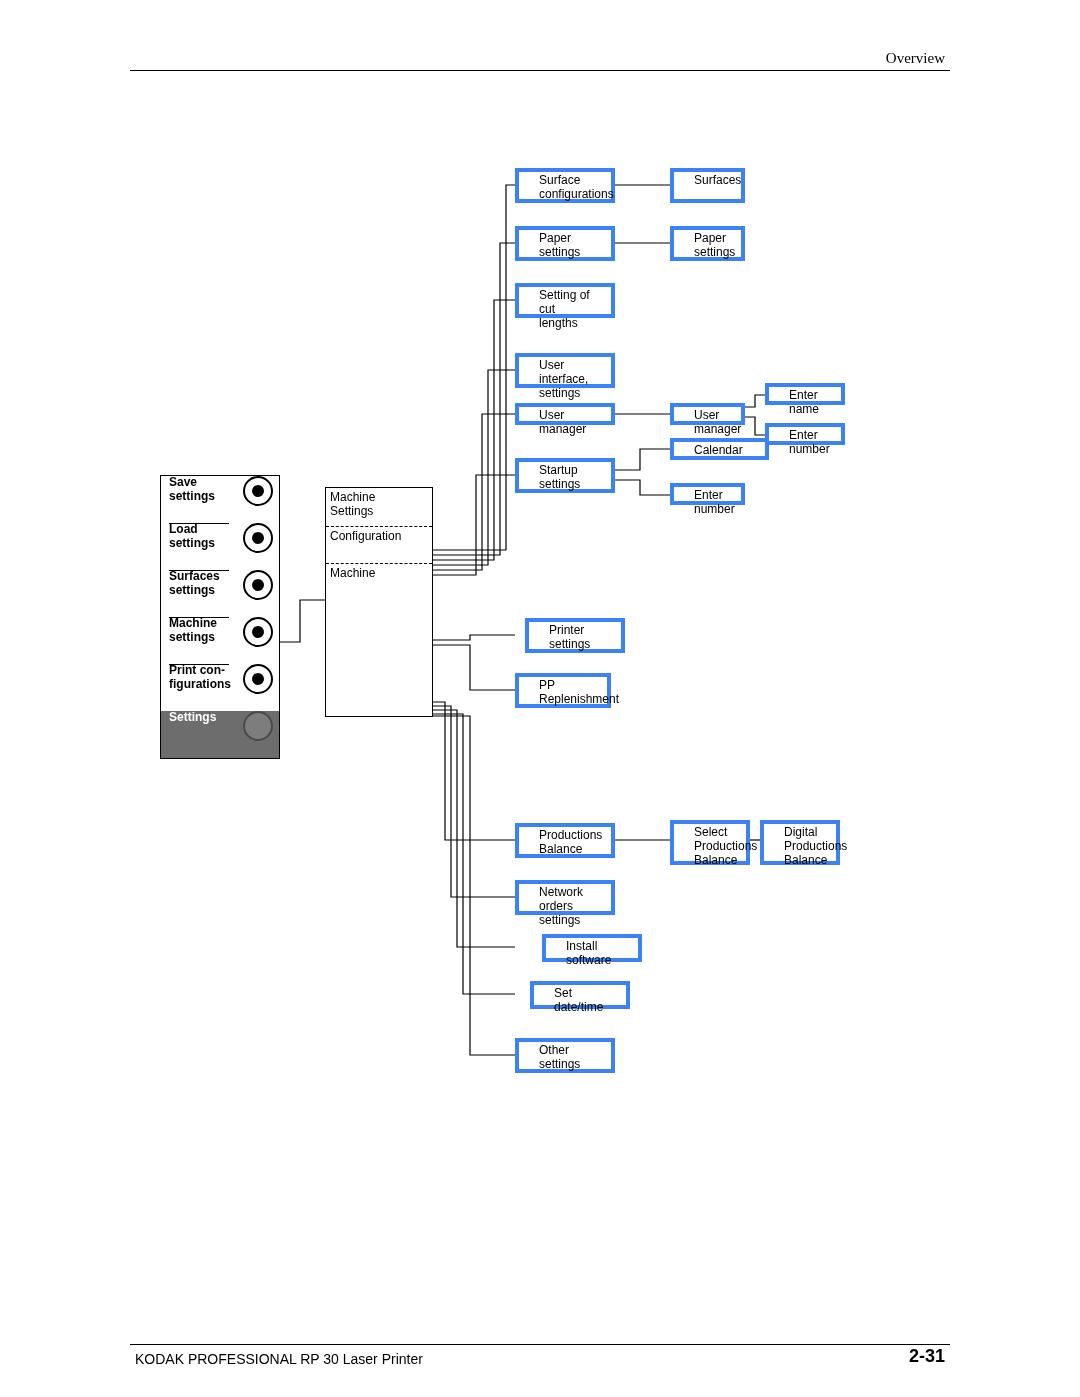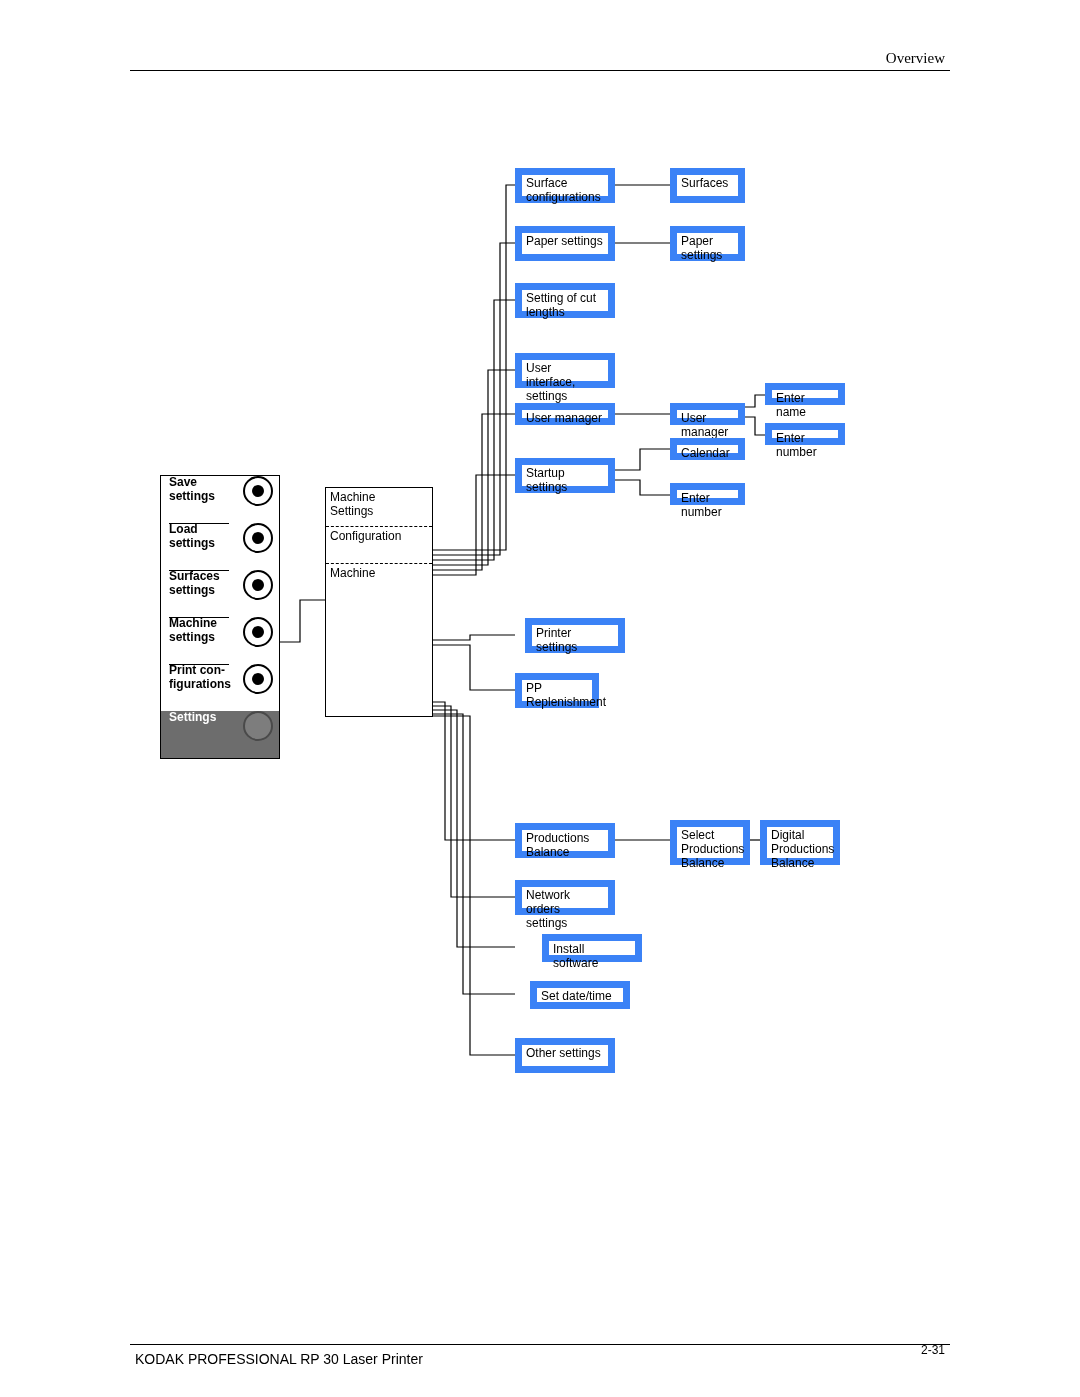--- a/index.html
+++ b/index.html
@@ -47,30 +47,31 @@
   .footer-left {
     position: absolute;
     left: 135px;
     bottom: 30px;
     font-size: 14px;
     text-align: center;
   }
   .footer-right {
     position: absolute;
     right: 135px;
-    bottom: 40px;
-    font-size: 12px;
+    bottom: 30px;
+    font-size: 18px;
+    font-weight: bold;
   }
 
   
   .dbox {
     position: absolute;
-    border: 7px solid #3b82f6;
-    background: #fff;
-    padding: 2px 4px;
+    border: 4px solid #3b82f6;
+    background: #fff;
+    padding: 2px 20px;
     font-size: 12px;
     line-height: 1.15;
     box-sizing: border-box;
   }
   .sidebar {
     position: absolute;
     left: 160px;
     top: 475px;
     width: 120px;
     border: 1px solid #000;
@@ -259,37 +260,37 @@
   <div class="dbox" style="left:515px; top:283px; width:100px; height:35px">Setting of cut
 lengths</div>
   <div class="dbox" style="left:515px; top:353px; width:100px; height:35px">User interface,
 settings</div>
   <div class="dbox" style="left:515px; top:403px; width:100px; height:22px">User manager</div>
   <div class="dbox" style="left:515px; top:458px; width:100px; height:35px">Startup
 settings</div>
 
   <div class="dbox" style="left:525px; top:618px; width:100px; height:35px">Printer
 settings</div>
-  <div class="dbox" style="left:515px; top:673px; width:84px; height:35px">PP
+  <div class="dbox" style="left:515px; top:673px; width:96px; height:35px">PP
 Replenishment</div>
 
   <div class="dbox" style="left:515px; top:823px; width:100px; height:35px">Productions
 Balance</div>
   <div class="dbox" style="left:515px; top:880px; width:100px; height:35px">Network orders
 settings</div>
   <div class="dbox" style="left:542px; top:934px; width:100px; height:28px">Install software</div>
   <div class="dbox" style="left:530px; top:981px; width:100px; height:28px">Set date/time</div>
   <div class="dbox" style="left:515px; top:1038px; width:100px; height:35px">Other
 settings</div>
 
   <div class="dbox" style="left:670px; top:168px; width:75px; height:35px">Surfaces</div>
   <div class="dbox" style="left:670px; top:226px; width:75px; height:35px">Paper
 settings</div>
   <div class="dbox" style="left:670px; top:403px; width:75px; height:22px">User manager</div>
-  <div class="dbox" style="left:670px; top:438px; width:75px; height:22px">Calendar</div>
+  <div class="dbox" style="left:670px; top:438px; width:99px; height:22px">Calendar</div>
   <div class="dbox" style="left:670px; top:483px; width:75px; height:22px">Enter number</div>
 
   <div class="dbox" style="left:670px; top:820px; width:80px; height:45px">Select
 Productions
 Balance</div>
 
   <div class="dbox" style="left:765px; top:383px; width:80px; height:22px">Enter name</div>
   <div class="dbox" style="left:765px; top:423px; width:80px; height:22px">Enter number</div>
   <div class="dbox" style="left:760px; top:820px; width:80px; height:45px">Digital
 Productions

